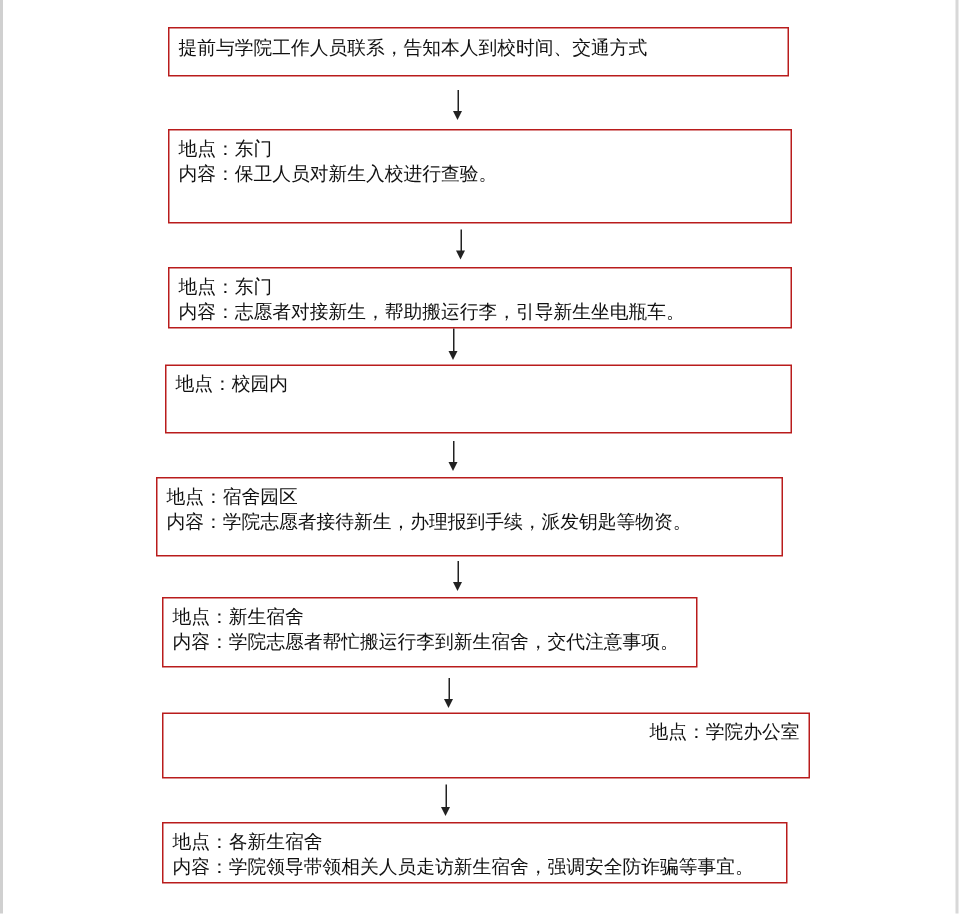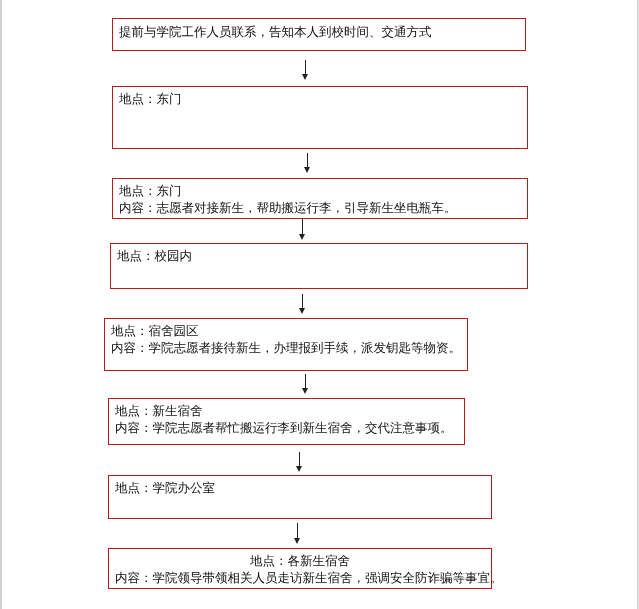--- a/index.html
+++ b/index.html
@@ -33,20 +33,21 @@
     <span class="line">提前与学院工作人员联系，告知本人到校时间、交通方式</span>
   </div>
 
   <div class="arrow" style="left:301px; top:60px; height:20px;">
     <div class="shaft" style="height:15px;"></div>
       <div class="head"></div>
   </div>
 
   <div class="box" style="left:112px; top:86px; width:416px; height:63px;">
     <span class="line">地点：东门</span>
+    <span class="line">内容：保卫人员对新生入校进行查验。</span>
   </div>
 
   <div class="arrow" style="left:303px; top:153px; height:20px;">
     <div class="shaft" style="height:15px;"></div>
       <div class="head"></div>
   </div>
 
   <div class="box" style="left:112px; top:178px; width:416px; height:41px;">
     <span class="line">地点：东门</span>
     <span class="line">内容：志愿者对接新生，帮助搬运行李，引导新生坐电瓶车。</span>
@@ -59,47 +60,47 @@
 
   <div class="box" style="left:110px; top:243px; width:418px; height:46px;">
     <span class="line">地点：校园内</span>
   </div>
 
   <div class="arrow" style="left:298px; top:294px; height:20px;">
     <div class="shaft" style="height:15px;"></div>
       <div class="head"></div>
   </div>
 
-  <div class="box" style="left:104px; top:318px; width:364px; height:53px;">
+  <div class="box" style="left:104px; top:318px; width:418px; height:53px;">
     <span class="line">地点：宿舍园区</span>
     <span class="line">内容：学院志愿者接待新生，办理报到手续，派发钥匙等物资。</span>
   </div>
 
   <div class="arrow" style="left:301px; top:374px; height:20px;">
     <div class="shaft" style="height:15px;"></div>
       <div class="head"></div>
   </div>
 
   <div class="box" style="left:108px; top:398px; width:357px; height:47px;">
     <span class="line">地点：新生宿舍</span>
     <span class="line">内容：学院志愿者帮忙搬运行李到新生宿舍，交代注意事项。</span>
   </div>
 
   <div class="arrow" style="left:295px; top:452px; height:20px;">
     <div class="shaft" style="height:15px;"></div>
       <div class="head"></div>
   </div>
 
-  <div class="box" style="left:108px; top:475px; width:384px; height:44px;">
+  <div class="box" style="left:108px; top:475px; width:432px; height:44px;text-align:right;">
     <span class="line">地点：学院办公室</span>
   </div>
 
   <div class="arrow" style="left:293px; top:523px; height:21px;">
     <div class="shaft" style="height:16px;"></div>
       <div class="head"></div>
   </div>
 
-  <div class="box" style="left:108px; top:548px; width:384px; height:41px;text-align:center;">
+  <div class="box" style="left:108px; top:548px; width:417px; height:41px;">
     <span class="line">地点：各新生宿舍</span>
     <span class="line">内容：学院领导带领相关人员走访新生宿舍，强调安全防诈骗等事宜。</span>
   </div>
 
 </div>
 
 </body></html>

